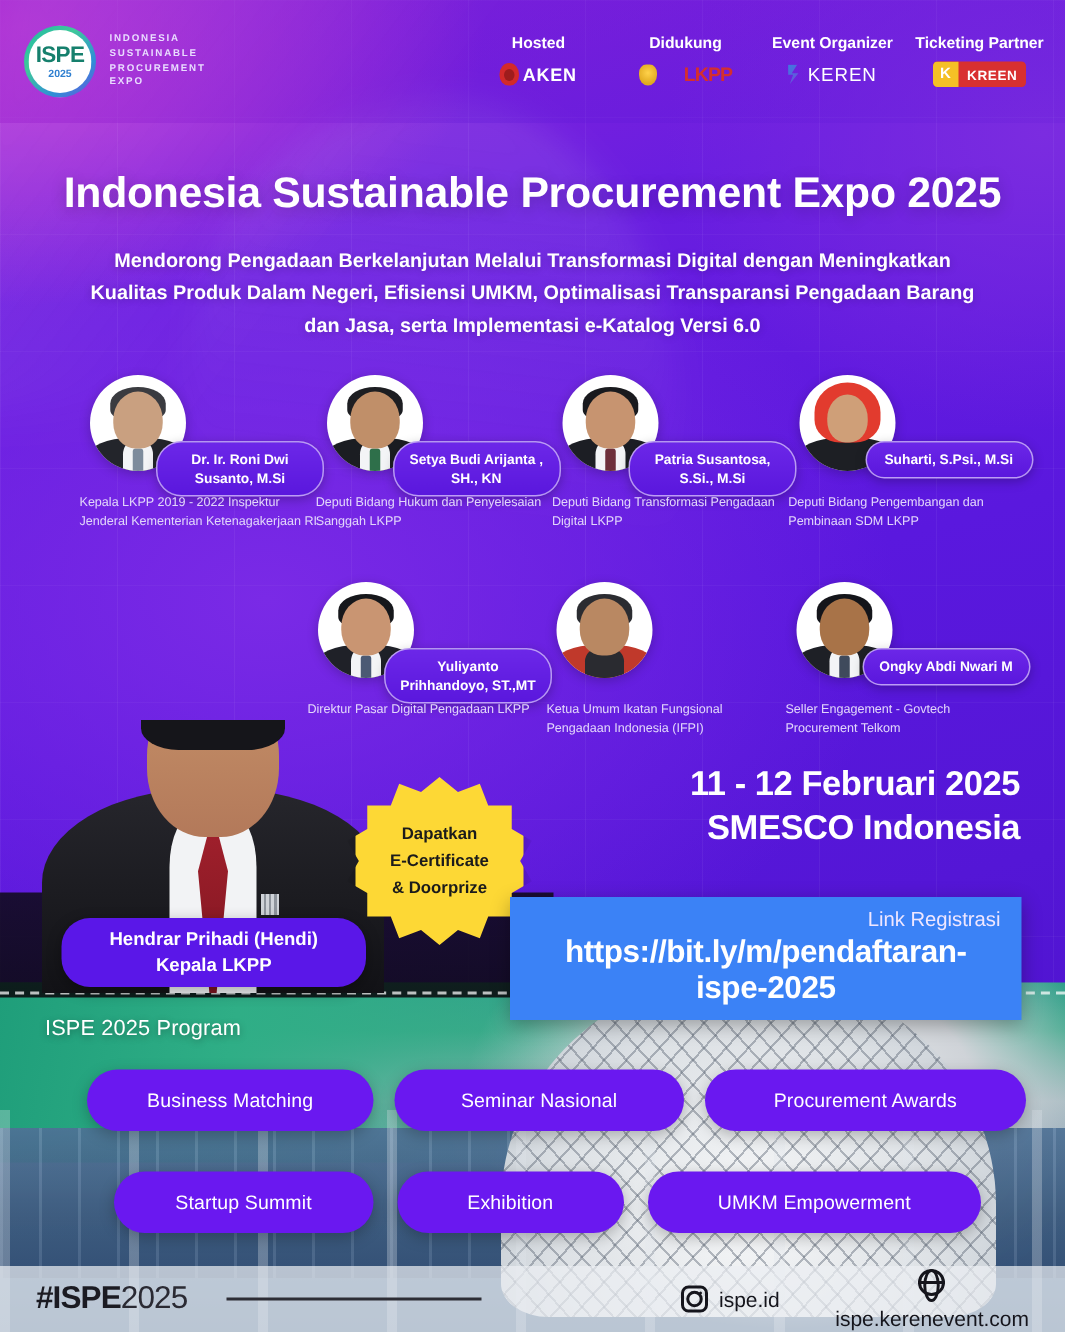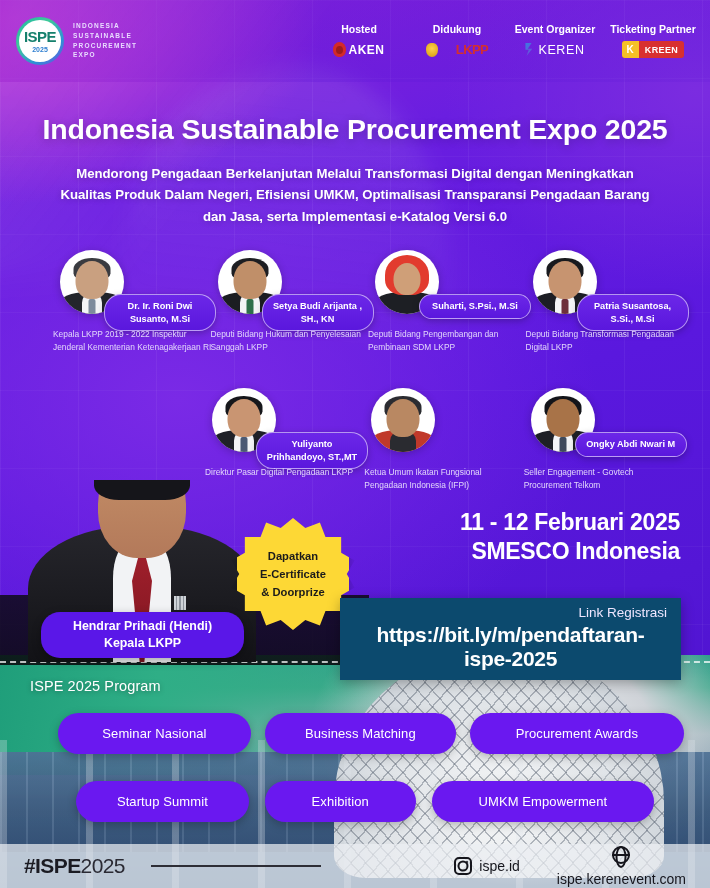--- a/index.html
+++ b/index.html
@@ -221,21 +221,21 @@
 
   
   .datebox{
     position:absolute; right:30px; top:508px; text-align:right;
   }
   .date-line{ font-size:23px; font-weight:bold; color:#ffffff; letter-spacing:-.3px; line-height:1.28;}
   .venue-line{ font-size:23px; font-weight:bold; color:#ffffff; letter-spacing:-.3px; line-height:1.28;}
 
   .reglink{
     position:absolute; right:29px; top:598px; width:341px;
-    background:#0c4a6e; padding:6px 14px 9px;
+    background:#3b82f6; padding:6px 14px 9px;
     box-shadow:0 3px 12px rgba(0,0,0,.3);
   }
   .reglink-label{ text-align:right; color:#efe6ff; font-size:13.5px; line-height:1.3;}
   .reglink-url{ text-align:center; color:#ffffff; font-size:21px; font-weight:bold; letter-spacing:-.3px; margin-top:1px;}
 
   
   .mainfig{
     position:absolute; left:22px; top:480px; width:240px; height:182px;
     overflow:hidden;
   }
@@ -421,41 +421,41 @@
           <div class="head" style="background:#c08f69"></div>
         </div>
       </div>
       <div class="sp-name">Setya Budi Arijanta , SH., KN</div>
       <div class="sp-role">Deputi Bidang Hukum dan Penyelesaian Sanggah LKPP</div>
     </div>
 
     <div class="sp">
       <div class="sp-photo">
         <div class="face">
-          <div class="body" style="background:#1d1f24"></div>
-          <div class="hair" style="background:#e23b2e; top:8%; width:44px; height:40px; border-radius:50% 50% 38% 38%;"></div>
-          <div class="head" style="background:#cf9f78; width:27px; height:32px; top:21%;"></div>
-        </div>
-      </div>
-      <div class="sp-name">Suharti, S.Psi., M.Si</div>
-      <div class="sp-role">Deputi Bidang Pengembangan dan Pembinaan SDM LKPP</div>
-    </div>
-
-    <div class="sp">
-      <div class="sp-photo">
-        <div class="face">
           <div class="body" style="background:#1c1e24"></div>
           <div class="shirt"></div>
             <div class="tie" style="background:#6d2f3a"></div>
           <div class="hair" style="background:#191a1e"></div>
           <div class="head" style="background:#c79470"></div>
         </div>
       </div>
       <div class="sp-name">Patria Susantosa, S.Si., M.Si</div>
       <div class="sp-role">Deputi Bidang Transformasi Pengadaan Digital LKPP</div>
+    </div>
+
+    <div class="sp">
+      <div class="sp-photo">
+        <div class="face">
+          <div class="body" style="background:#1d1f24"></div>
+          <div class="hair" style="background:#e23b2e; top:8%; width:44px; height:40px; border-radius:50% 50% 38% 38%;"></div>
+          <div class="head" style="background:#cf9f78; width:27px; height:32px; top:21%;"></div>
+        </div>
+      </div>
+      <div class="sp-name">Suharti, S.Psi., M.Si</div>
+      <div class="sp-role">Deputi Bidang Pengembangan dan Pembinaan SDM LKPP</div>
     </div>
 
   </div>
 
   <div class="speakers-r2">
 
     <div class="sp">
       <div class="sp-photo">
         <div class="face">
           <div class="body" style="background:#1f2128"></div>
@@ -525,22 +525,22 @@
   </div>
 
   <div class="reglink">
     <div class="reglink-label">Link Registrasi</div>
     <div class="reglink-url">https://bit.ly/m/pendaftaran-ispe-2025</div>
   </div>
 
   <div class="prog-title">ISPE 2025 Program</div>
 
   <div class="prog-row prog-row-1">
+    <div class="prog-btn w-bm">Business Matching</div>
     <div class="prog-btn w-seminar">Seminar Nasional</div>
-    <div class="prog-btn w-bm">Business Matching</div>
     <div class="prog-btn w-pa">Procurement Awards</div>
   </div>
 
   <div class="prog-row prog-row-2">
     <div class="prog-btn w-ss">Startup Summit</div>
     <div class="prog-btn w-ex">Exhibition</div>
     <div class="prog-btn w-umkm">UMKM Empowerment</div>
   </div>
 
   <div class="footer">

